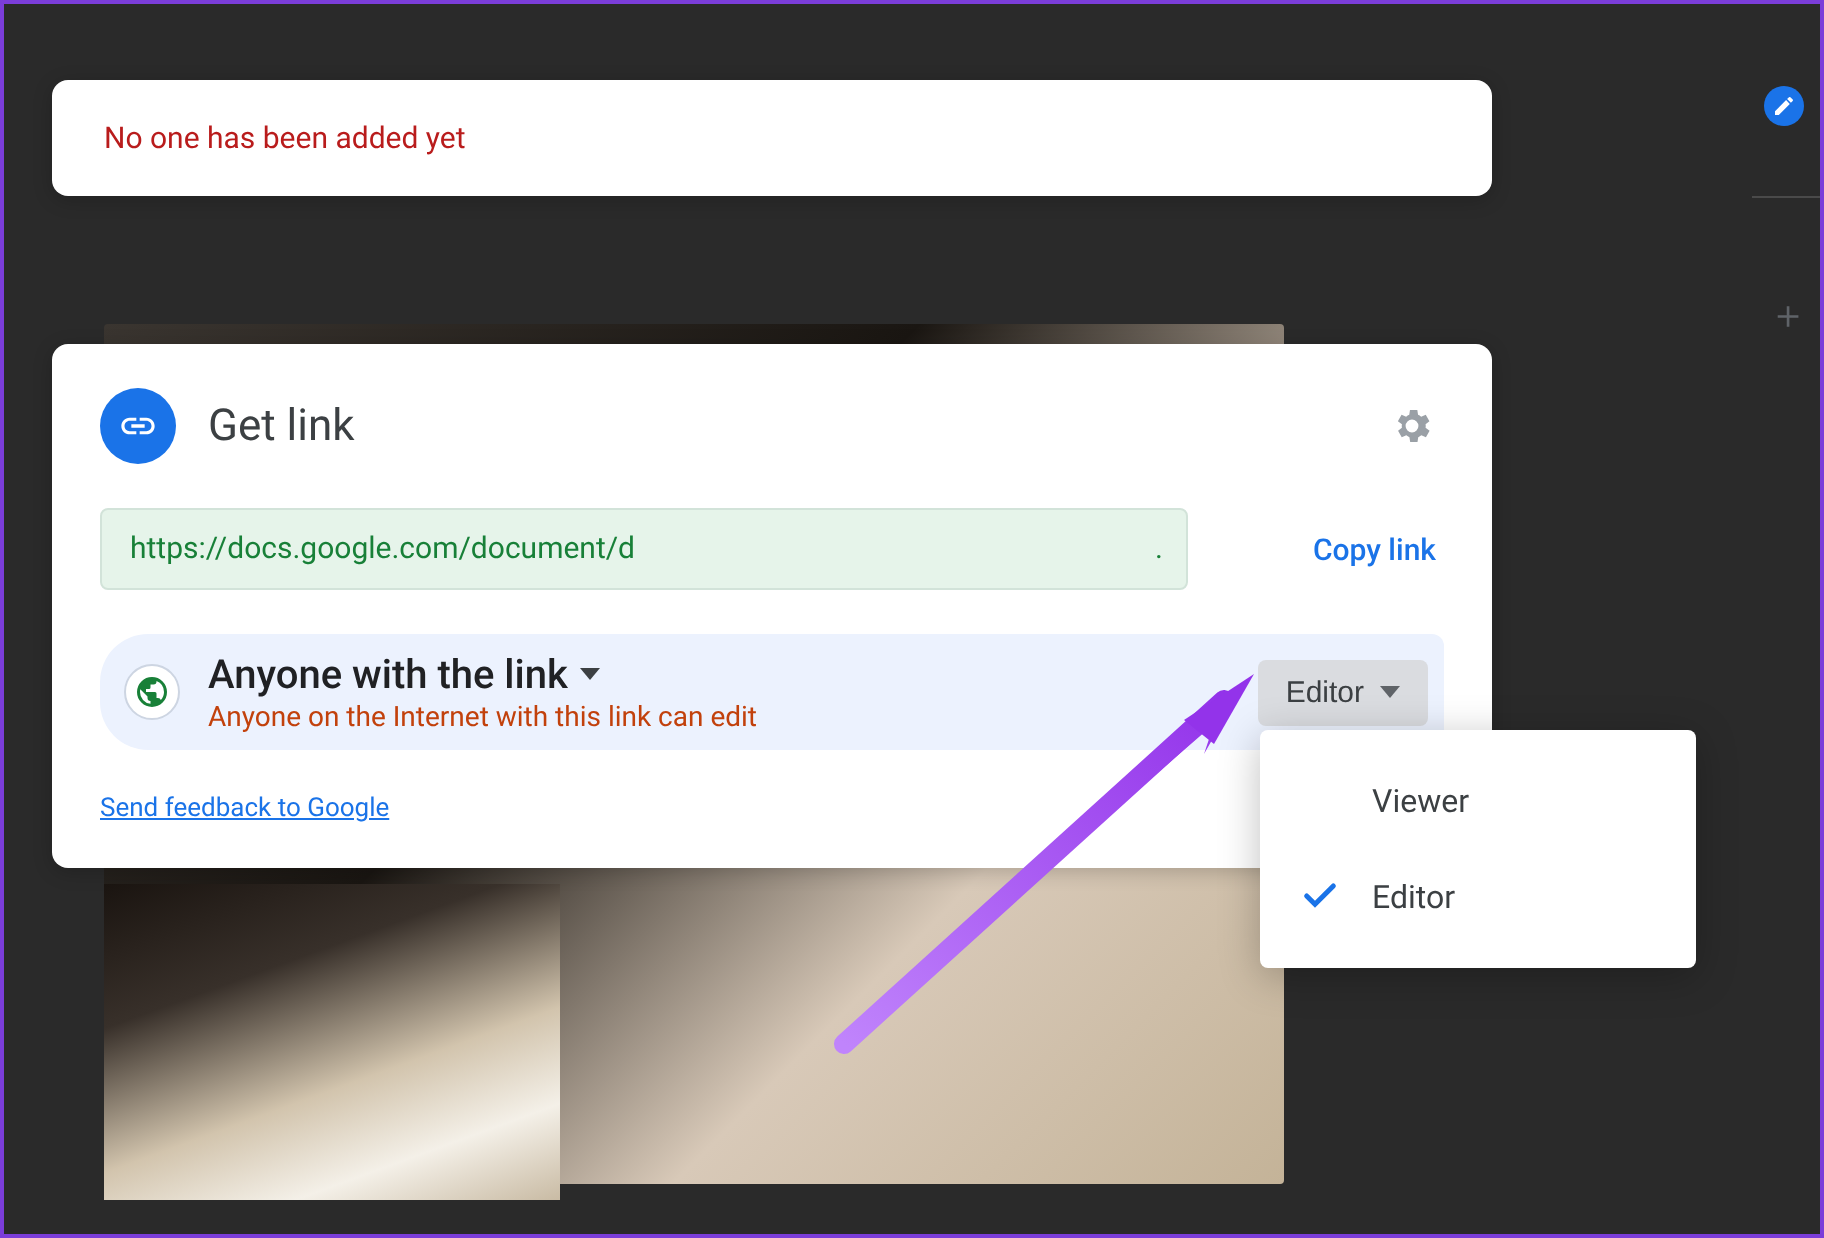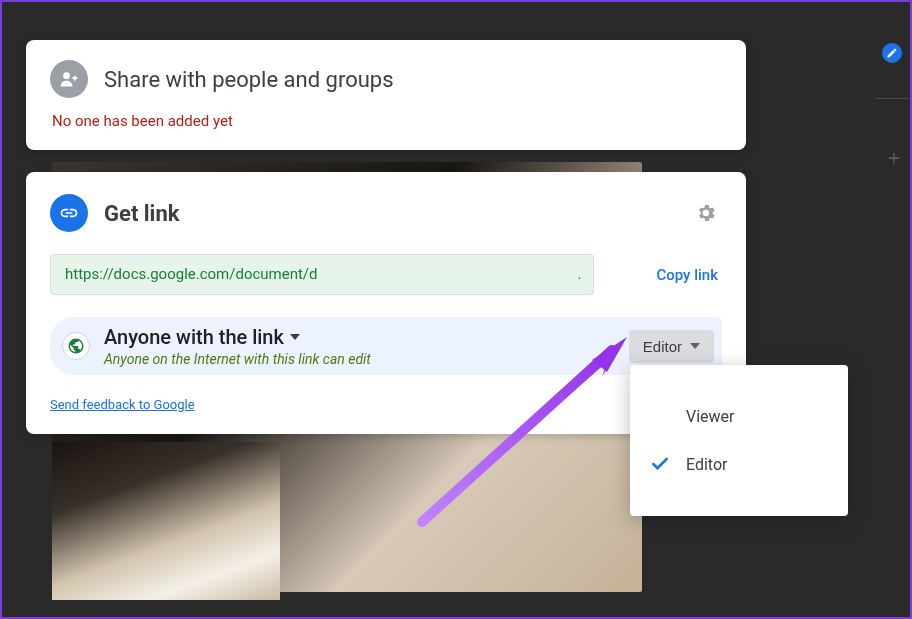--- a/index.html
+++ b/index.html
@@ -48,21 +48,21 @@
       display: flex; align-items: center; gap: 16px;
       margin-bottom: 22px;
     }
     .link-icon-circle {
       width: 38px; height: 38px; border-radius: 50%;
       background: #1a73e8;
       display: flex; align-items: center; justify-content: center;
       flex-shrink: 0;
     }
     .link-title {
-      font-size: 22px; color: #3c4043; font-weight: 700;
+      font-size: 22px; color: #3c4043; font-weight: 400;
       flex: 1;
     }
     .settings-btn {
       width: 32px; height: 32px; display:flex; align-items:center; justify-content:center;
       cursor: pointer; border:none; background:none;
     }
     .url-row {
       display: flex; align-items: center; gap: 16px;
       margin-bottom: 22px;
     }
@@ -105,21 +105,21 @@
       border: 1px solid #cdd5e2;
       flex-shrink: 0;
     }
     .access-text { flex: 1; }
     .access-label-row {
       display:flex; align-items:center; gap:6px;
       font-size: 20px; font-weight: 500; color: #202124;
       cursor: pointer;
     }
     .access-desc {
-      font-size: 14px; color: #4d7c0f; margin-top: 2px; font-style: italic;
+      font-size: 14px; color: #c2410c; margin-top: 2px;
     }
     .role-btn {
       background: #dadce0;
       border-radius: 4px;
       display: flex; align-items: center; gap: 8px;
       padding: 8px 14px;
       cursor: pointer;
       font-size: 15px; color: #3c4043;
       border:none;
     }
@@ -129,21 +129,21 @@
       cursor: pointer;
       margin-top: 16px;
     }
     .role-menu {
       position: absolute;
       left: 628px; top: 363px;
       width: 218px;
       background: #fff;
       border-radius: 4px;
       box-shadow: 0 4px 20px rgba(0,0,0,0.25);
-      padding: 28px 0;
+      padding: 12px 0;
       z-index: 10;
     }
     .role-menu-item {
       display: flex; align-items: center;
       padding: 14px 20px;
       font-size: 16px; color: #3c4043;
       cursor: pointer;
     }
     .check-slot {
       width: 36px; display:flex; align-items:center; justify-content:flex-start;
@@ -191,30 +191,20 @@
       border-top: 6px solid currentColor;
       display: inline-block;
     }
   </style>
 </head>
 <body>
 
 <div class="bg-photo"></div>
 
 <div class="card share-card">
-  <div class="share-header">
-    <div class="share-icon-circle">
-      <svg width="20" height="20" viewBox="0 0 24 24" fill="#fff">
-        <circle cx="9" cy="8" r="4"></circle>
-        <path d="M2 20c0-3.3 3.1-6 7-6s7 2.7 7 6v1H2v-1z"></path>
-        <path d="M18 8h2v2h2v2h-2v2h-2v-2h-2v-2h2V8z"></path>
-      </svg>
-    </div>
-    <div class="share-title">Share with people and groups</div>
-  </div>
   <div class="share-subtext">No one has been added yet</div>
 </div>
 
 <div class="card link-card">
   <div class="link-header">
     <div class="link-icon-circle">
       <svg width="20" height="20" viewBox="0 0 24 24" fill="#fff">
         <path d="M3.9 12c0-1.7 1.4-3.1 3.1-3.1h4V7H7c-2.8 0-5 2.2-5 5s2.2 5 5 5h4v-1.9H7c-1.7 0-3.1-1.4-3.1-3.1zM8 13h8v-2H8v2zm9-6h-4v1.9h4c1.7 0 3.1 1.4 3.1 3.1s-1.4 3.1-3.1 3.1h-4V17h4c2.8 0 5-2.2 5-5s-2.2-5-5-5z"></path>
       </svg>
     </div>

